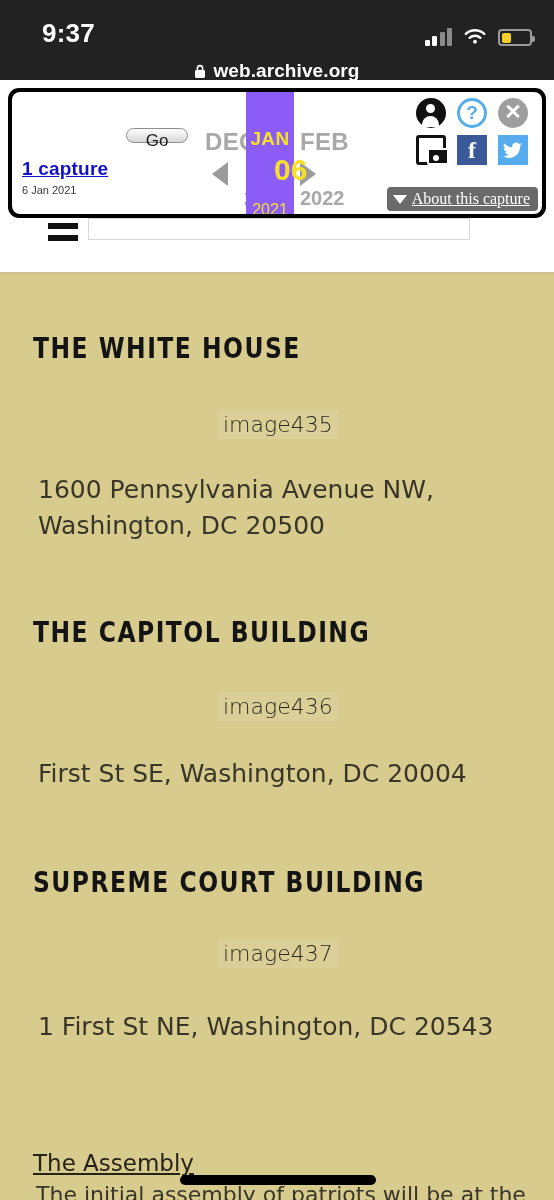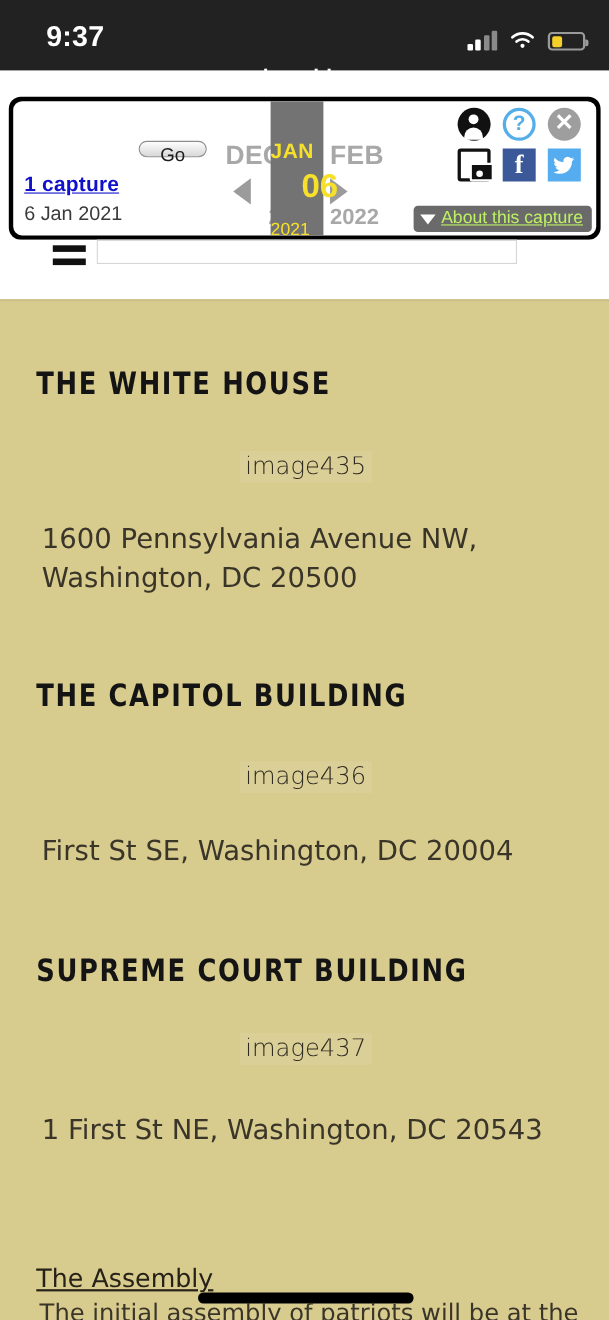--- a/index.html
+++ b/index.html
@@ -18,21 +18,21 @@
     height: 1200px;
     overflow: hidden;
     background: #ffffff;
   }
 
   
   .statusbar {
     position: absolute;
     top: 0; left: 0;
     width: 554px;
-    height: 64px;
+    height: 80px;
     background: #222222;
   }
   .status-time {
     position: absolute;
     left: 42px;
     top: 18px;
     color: #ffffff;
     font-size: 26px;
     font-weight: bold;
     letter-spacing: 0.2px;
@@ -162,21 +162,21 @@
     left: 10px; top: 66px;
     font-size: 19px;
     font-weight: bold;
     color: #1111cc;
     text-decoration: underline;
     letter-spacing: 0.2px;
   }
   .wb-capdate {
     position: absolute;
     left: 10px; top: 92px;
-    font-size: 18px;
+    font-size: 11px;
     color: #3a3a3a;
   }
 
   
   .wb-month {
     position: absolute;
     font-size: 24px;
     font-weight: bold;
     color: #a8a8a8;
     letter-spacing: 0.3px;
@@ -189,21 +189,22 @@
     font-weight: bold;
     color: #a8a8a8;
   }
   .wb-year.prev { left: 188px; top: 95px; margin-left: 44px; }
   .wb-year.next { left: 288px; top: 95px; }
 
   .wb-center {
     position: absolute;
     left: 234px; top: 0;
     width: 48px; height: 122px;
-    background: #737373;
+    background: #8b5cf6;
+    text-align: center;
     color: #f7e02a;
   }
   .wb-center .m { font-size: 19px; font-weight: bold; margin-top: 36px; letter-spacing:0.4px;}
   .wb-center .d { font-size: 30px; font-weight: bold; line-height: 30px; margin-top: 5px; padding-left: 28px; }
   .wb-center .y { font-size: 16px; font-weight: normal; margin-top: 16px; }
 
   .arrow {
     position: absolute;
     width: 0; height: 0;
     border-top: 12px solid transparent;
@@ -276,26 +277,27 @@
     line-height: 31px;
   }
   .icon-tw { background: #55acee; }
 
   .wb-about {
     position: absolute;
     right: 4px; bottom: 3px;
     height: 24px;
     background: #6a6a6a;
     border-radius: 4px;
-    color: #bef264;
+    color: #ffffff;
     font-size: 16px;
     padding: 0 8px 0 6px;
     display: flex;
     align-items: center;
     gap: 5px;
+    font-family: Liberation Serif, serif;
   }
   .wb-about .cap { text-decoration: underline; }
   .tri-down {
     width: 0; height: 0;
     border-left: 7px solid transparent;
     border-right: 7px solid transparent;
     border-top: 9px solid #ffffff;
   }
 
   

